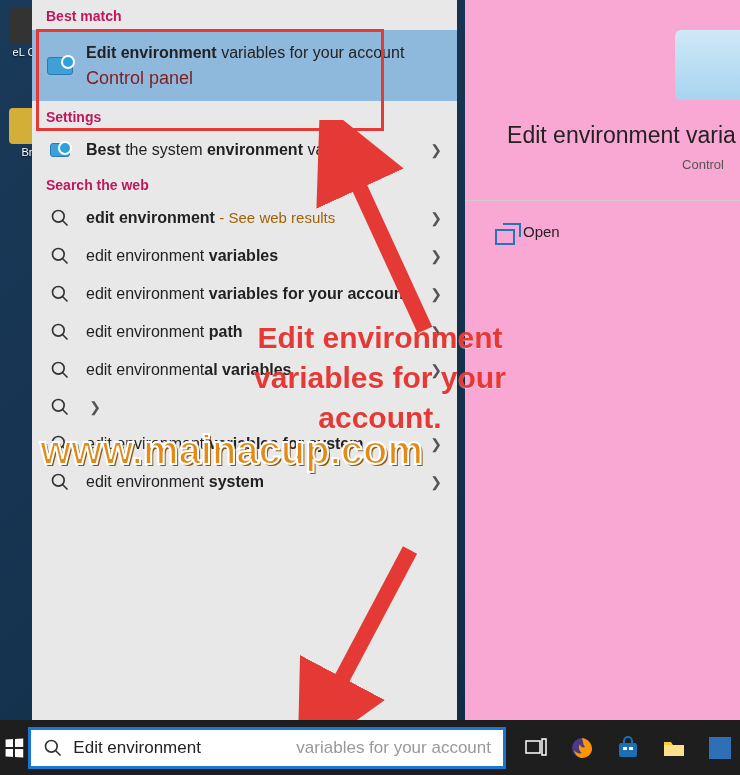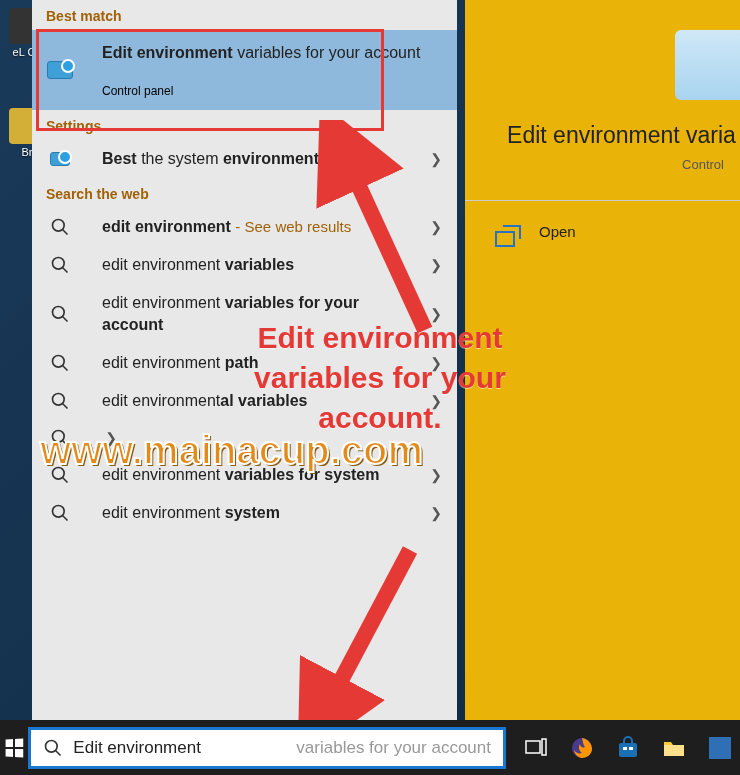--- a/index.html
+++ b/index.html
@@ -7,43 +7,43 @@
 
   .desktop-bg { position: absolute; inset: 0; background: linear-gradient(135deg, #1a3a5a 0%, #0f2840 100%); }
 
   .desktop-icons { position: absolute; top: 8px; left: 2px; display: flex; flex-direction: column; gap: 50px; }
   .desktop-icon { display: flex; flex-direction: column; align-items: center; gap: 2px; width: 50px; }
   .desktop-icon .ico { width: 36px; height: 36px; background: #333; border-radius: 4px; }
   .desktop-icon .ico.yellow { background: #d4af37; }
   .desktop-icon .lbl { color: #fff; font-size: 11px; text-align: center; line-height: 12px; text-shadow: 0 1px 2px rgba(0,0,0,.8); }
 
   .search-panel { position: absolute; left: 32px; top: 0; width: 425px; height: 720px; background: #e8e8e8; display: flex; flex-direction: column; }
-  .section-h { padding: 8px 14px 6px 14px; font-weight: 600; font-size: 14px; color: #a16207; }
-  .result { display: flex; align-items: center; padding: 8px 12px 8px 14px; gap: 28px; position: relative; }
+  .section-h { padding: 8px 14px 6px 14px; font-weight: 600; font-size: 14px; color: #be185d; }
+  .result { display: flex; align-items: center; padding: 8px 12px 8px 14px; gap: 12px; position: relative; }
   .result.best { background: #8fb9dc; padding: 12px 12px 12px 14px; }
   .result .icon-col { flex: 0 0 28px; display: flex; justify-content: center; }
   .result .txt { flex: 1; font-size: 16px; color: #222; line-height: 22px; }
-  .result .sub { font-size: 12px; color: #000000; margin-top: 20px; }
+  .result .sub { font-size: 18px; color: #7f1d1d; margin-top: 4px; }
   .result .chev { flex: 0 0 18px; color: #555; font-size: 14px; text-align: center; }
   .result b { font-weight: 700; }
 
   .monitor-ico { width: 26px; height: 18px; background: #3fa0d8; border: 1px solid #2a7bb0; border-radius: 3px; position: relative; }
   .monitor-ico::after { content:''; position:absolute; right:-3px; top:-3px; width:10px; height:10px; background:#2e9fe0; border:2px solid #fff; border-radius:50%; font-size:0; }
   .monitor-ico.sm { width:20px; height:14px; }
   .mag { width: 20px; height: 20px; display:inline-block; }
   .mag svg { width:100%; height:100%; }
 
   .highlight-box { position: absolute; border: 3px solid #e53935; pointer-events: none; }
 
-  .detail-panel { position: absolute; left: 465px; top: 0; right: 0; width: 275px; height: 720px; background: #eab308; overflow: hidden; }
+  .detail-panel { position: absolute; left: 465px; top: 0; right: 0; width: 275px; height: 720px; background: #f9a8d4; overflow: hidden; }
   .detail-illus { width: 90px; height: 70px; margin: 30px auto 10px 210px; background: linear-gradient(#cfe8f7,#a8d4ef); border-radius: 6px 0 0 6px; }
   .detail-title { text-align: center; font-size: 23px; font-weight: 400; color: #222; padding: 12px 0 4px 0; white-space: nowrap; overflow: hidden; margin-left: 38px; }
   .detail-sub { text-align: right; font-size: 13px; color: #555; padding: 4px 16px 20px 0; }
   .detail-divider { height: 1px; background: #ccc; margin: 8px 0 0 0; }
-  .detail-action { display: flex; align-items: center; gap: 18px; padding: 22px 20px 22px 38px; font-size: 15px; color: #222; }
+  .detail-action { display: flex; align-items: flex-start; gap: 2px; padding: 22px 20px 22px 38px; font-size: 15px; color: #222; }
   .open-ico { width:18px; height:14px; border:2px solid #2674c1; border-bottom:none; border-left:none; position:relative; }
   .open-ico::after{ content:''; position:absolute; width:16px; height:12px; border:2px solid #2674c1; left:-8px; top:4px; }
 
   .taskbar { position:absolute; left:0; right:0; bottom:0; height: 55px; background: #1e1e1e; display:flex; align-items:center; }
   .start-btn { width: 32px; height: 55px; display:flex; align-items:center; justify-content:center; }
   .winlogo { width:18px; height:18px; display:grid; grid-template-columns:1fr 1fr; grid-template-rows:1fr 1fr; gap:2px; transform: perspective(40px) rotateY(-12deg); }
   .winlogo span{ background:#fff; }
   .search-box { flex: 0 0 420px; height: 42px; background:#fff; display:flex; align-items:center; padding:0 12px; gap:10px; border:3px solid #1976d2; }
   .search-box input { flex:1; border:none; outline:none; font-size:17px; background:transparent; color:#222; min-width: 0; }
   .tb-icons { display:flex; align-items:center; gap:6px; margin-left:10px; }

